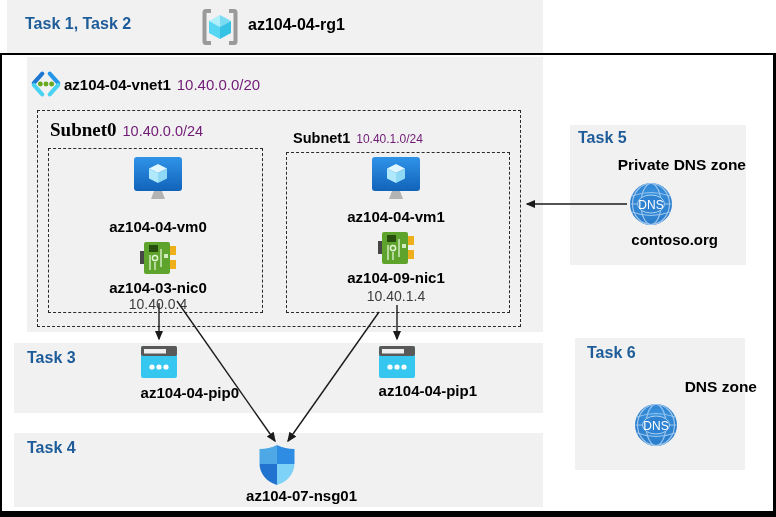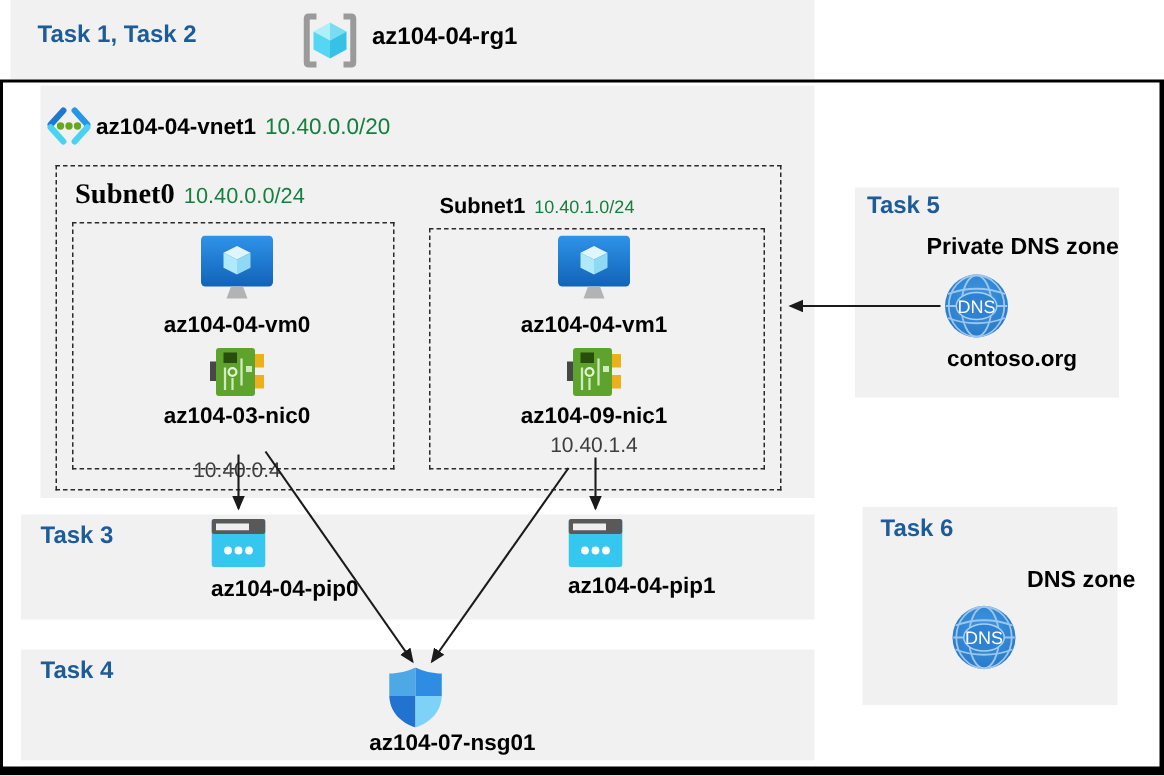--- a/index.html
+++ b/index.html
@@ -10,21 +10,21 @@
   }
   .abs{position:absolute;}
   .panel{position:absolute;background:#f1f1f1;}
   .mainbox{
     position:absolute;left:0;top:53px;width:776px;height:464px;
     border:2px solid #000;border-bottom-width:6px;border-right-width:3px;
     box-sizing:border-box;background:transparent;
   }
   .tasklabel{position:absolute;font-size:16px;font-weight:700;color:#1d5c99;white-space:nowrap;}
   .bname{font-size:15px;font-weight:700;color:#000;white-space:nowrap;}
-  .cidr{font-size:15px;font-weight:400;color:#15803d;white-space:nowrap;margin-left:6px;}
+  .cidr{font-size:15px;font-weight:400;color:#701a75;white-space:nowrap;margin-left:6px;}
   .ip{font-size:14px;font-weight:400;color:#3d3d3d;white-space:nowrap;}
   .rgname{position:absolute;font-size:16px;font-weight:700;white-space:nowrap;}
   .dashed{position:absolute;border:1px dashed #2a2a2a;box-sizing:border-box;}
   .stack{position:absolute;display:flex;flex-direction:column;align-items:center;}
   .ctr{position:absolute;text-align:right;}
   .arrows{position:absolute;left:0;top:0;pointer-events:none;}
   svg{display:block;}
 </style>
 </head>
 <body>
@@ -80,35 +80,35 @@
             <stop offset="0" stop-color="#2f93e8"></stop>
             <stop offset="1" stop-color="#1163b8"></stop>
           </linearGradient>
         </defs>
       <rect x="0" y="0" width="48" height="34" rx="3" fill="url(#mon0)"></rect>
       <polygon points="24,7 33,11.5 24,16 15,11.5" fill="#dff6ff"></polygon>
       <polygon points="15,11.5 24,16 24,26 15,21.5" fill="#b0e9fb"></polygon>
       <polygon points="33,11.5 24,16 24,26 33,21.5" fill="#8fd9f5"></polygon>
       <polygon points="20,34 28,34 31,42 17,42" fill="#b3b3b3"></polygon>
     </svg>
-    <div class="bname" style="margin-top:7px;">az104-04-vm0</div>
+    <div class="bname" style="margin-top:17px;">az104-04-vm0</div>
     <svg style="margin-top:6px;" width="36" height="34" viewBox="0 0 36 34">
       <rect x="0" y="10" width="6" height="13" fill="#474747"></rect>
       <rect x="4" y="1" width="26" height="32" rx="2" fill="#5ea32c"></rect>
       <rect x="30" y="5" width="6" height="9" fill="#edb01c"></rect>
       <rect x="30" y="19" width="6" height="9" fill="#edb01c"></rect>
       <rect x="9" y="4" width="9" height="7" fill="#274e0d"></rect>
       <circle cx="15" cy="17" r="2.6" fill="none" stroke="#e4f4d6" stroke-width="1.5"></circle>
       <line x1="10" y1="14" x2="10" y2="29" stroke="#d2eabf" stroke-width="1.5"></line>
       <line x1="15" y1="21" x2="15" y2="29" stroke="#d2eabf" stroke-width="1.5"></line>
       <line x1="21" y1="8" x2="21" y2="26" stroke="#d2eabf" stroke-width="1.5"></line>
       <rect x="24" y="13" width="4" height="4" fill="#d2eabf"></rect>
     </svg>
     <div class="bname" style="margin-top:4px;">az104-03-nic0</div>
-    <div class="ip" style="margin-top:19px;">10.40.0.4</div>
+    <div class="ip" style="margin-top:0;">10.40.0.4</div>
   </div>
 
   <div class="stack" style="left:306px;top:157px;width:180px;">
     <svg width="48" height="44" viewBox="0 0 48 44">
       <defs>
           <linearGradient id="mon1" x1="0" y1="0" x2="0" y2="1">
             <stop offset="0" stop-color="#2f93e8"></stop>
             <stop offset="1" stop-color="#1163b8"></stop>
           </linearGradient>
         </defs>

